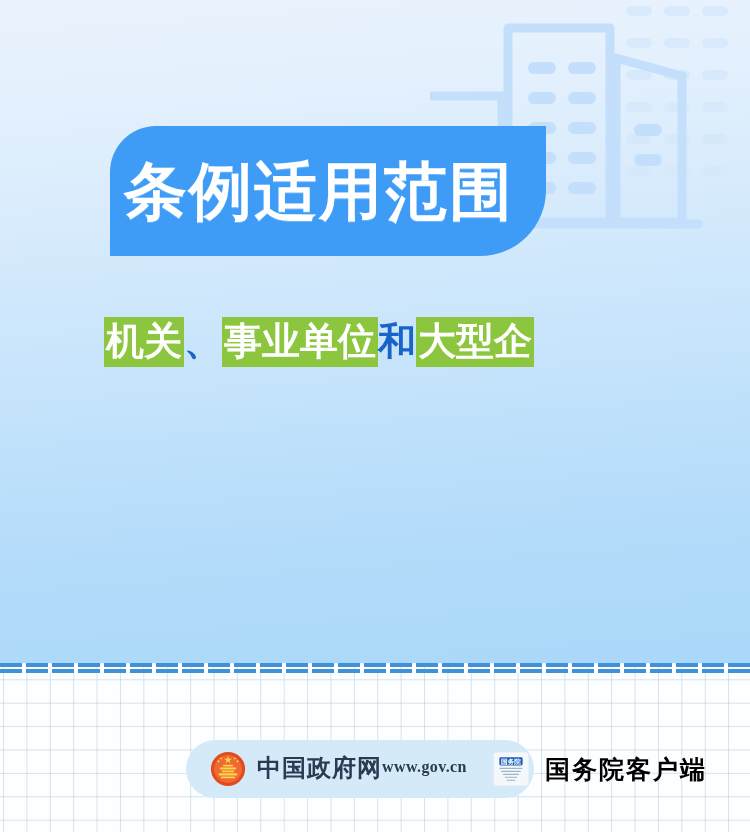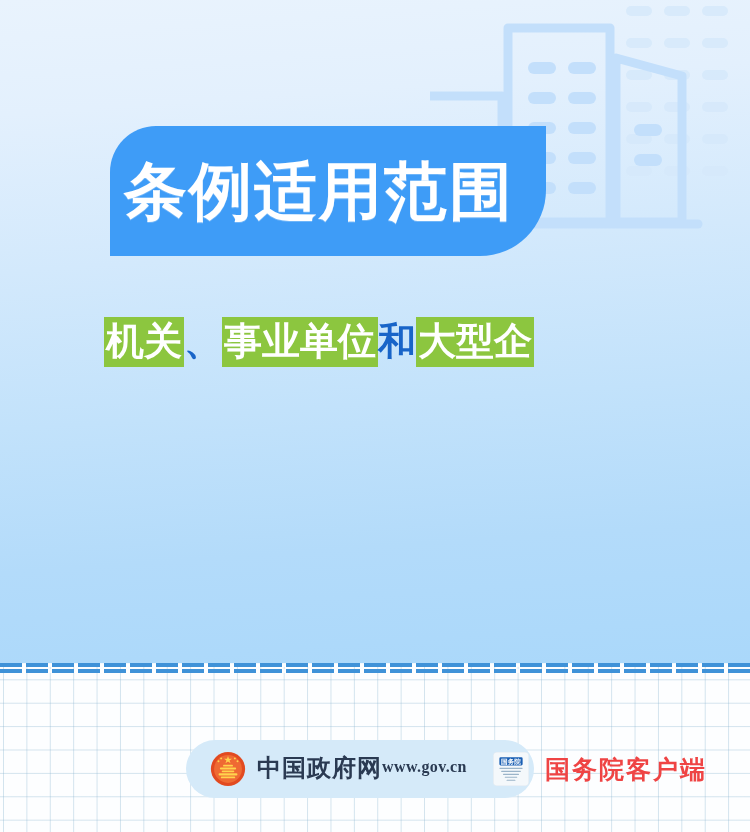--- a/index.html
+++ b/index.html
@@ -186,21 +186,21 @@
     width: 36px; height: 34px;
     margin-left: 26px;
     flex: 0 0 auto;
     border-radius: 4px;
     overflow: hidden;
   }
   .app-name {
     margin-left: 16px;
     font-size: 25px;
     font-weight: 700;
-    color: #ef4444;
+    color: #000000;
     letter-spacing: 2px;
     white-space: nowrap;
     font-family: "DejaVu Sans", "Liberation Sans", sans-serif;
   }
 </style>
 </head>
 <body>
 
 <div class="poster">
 

